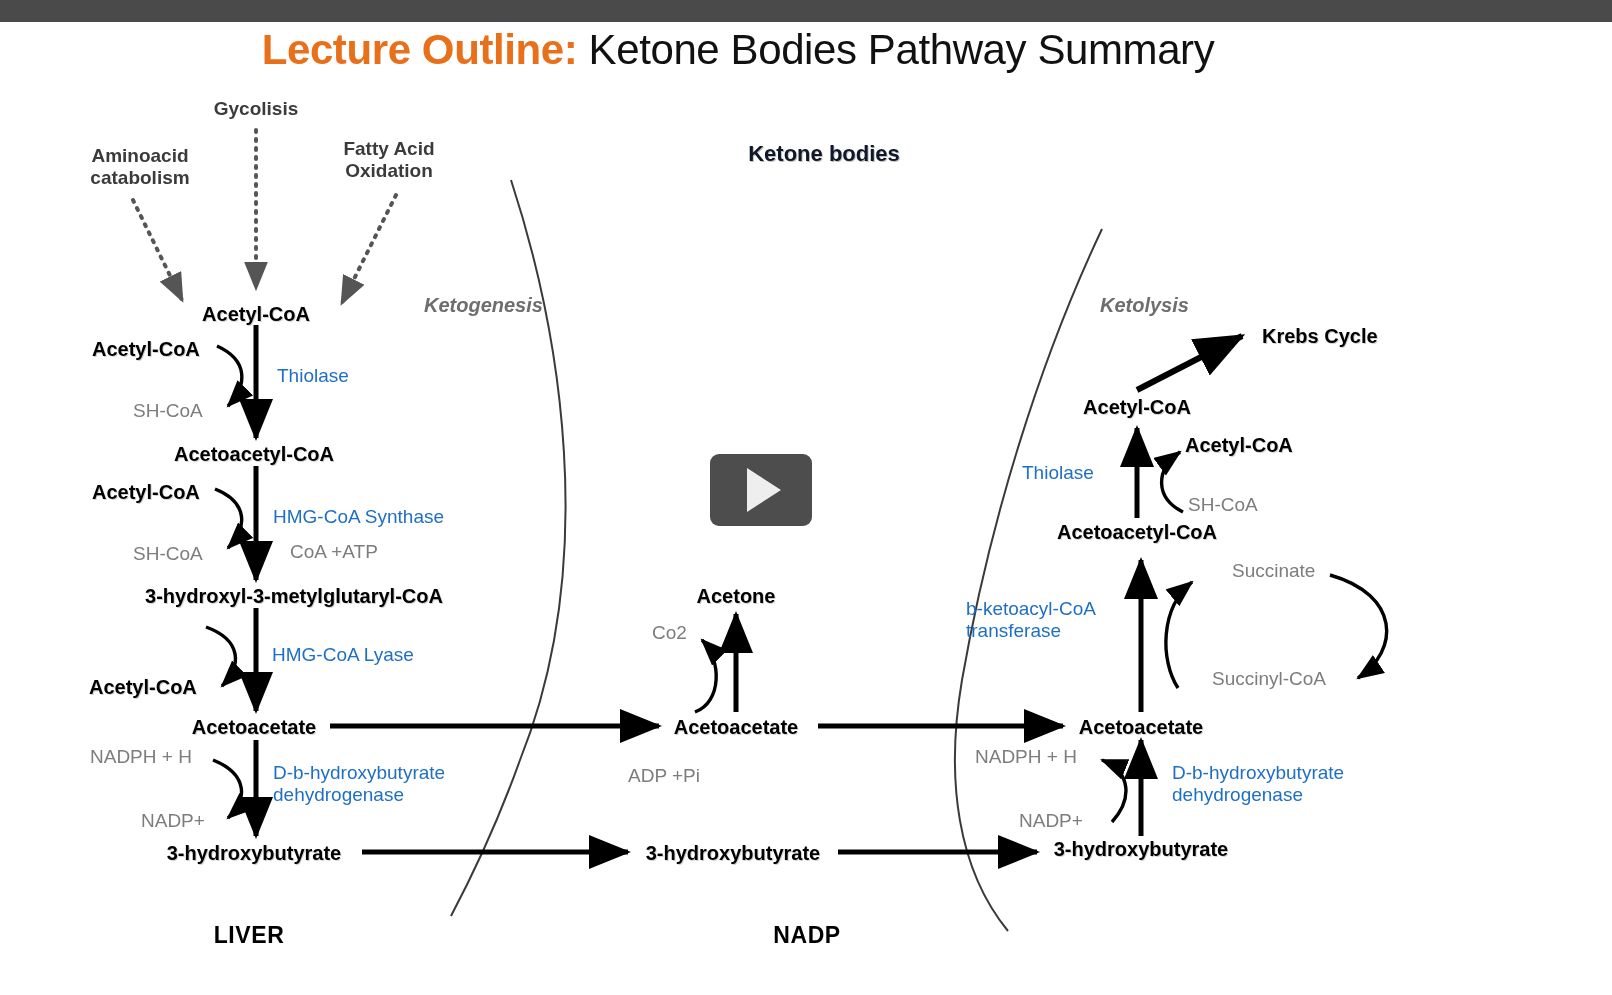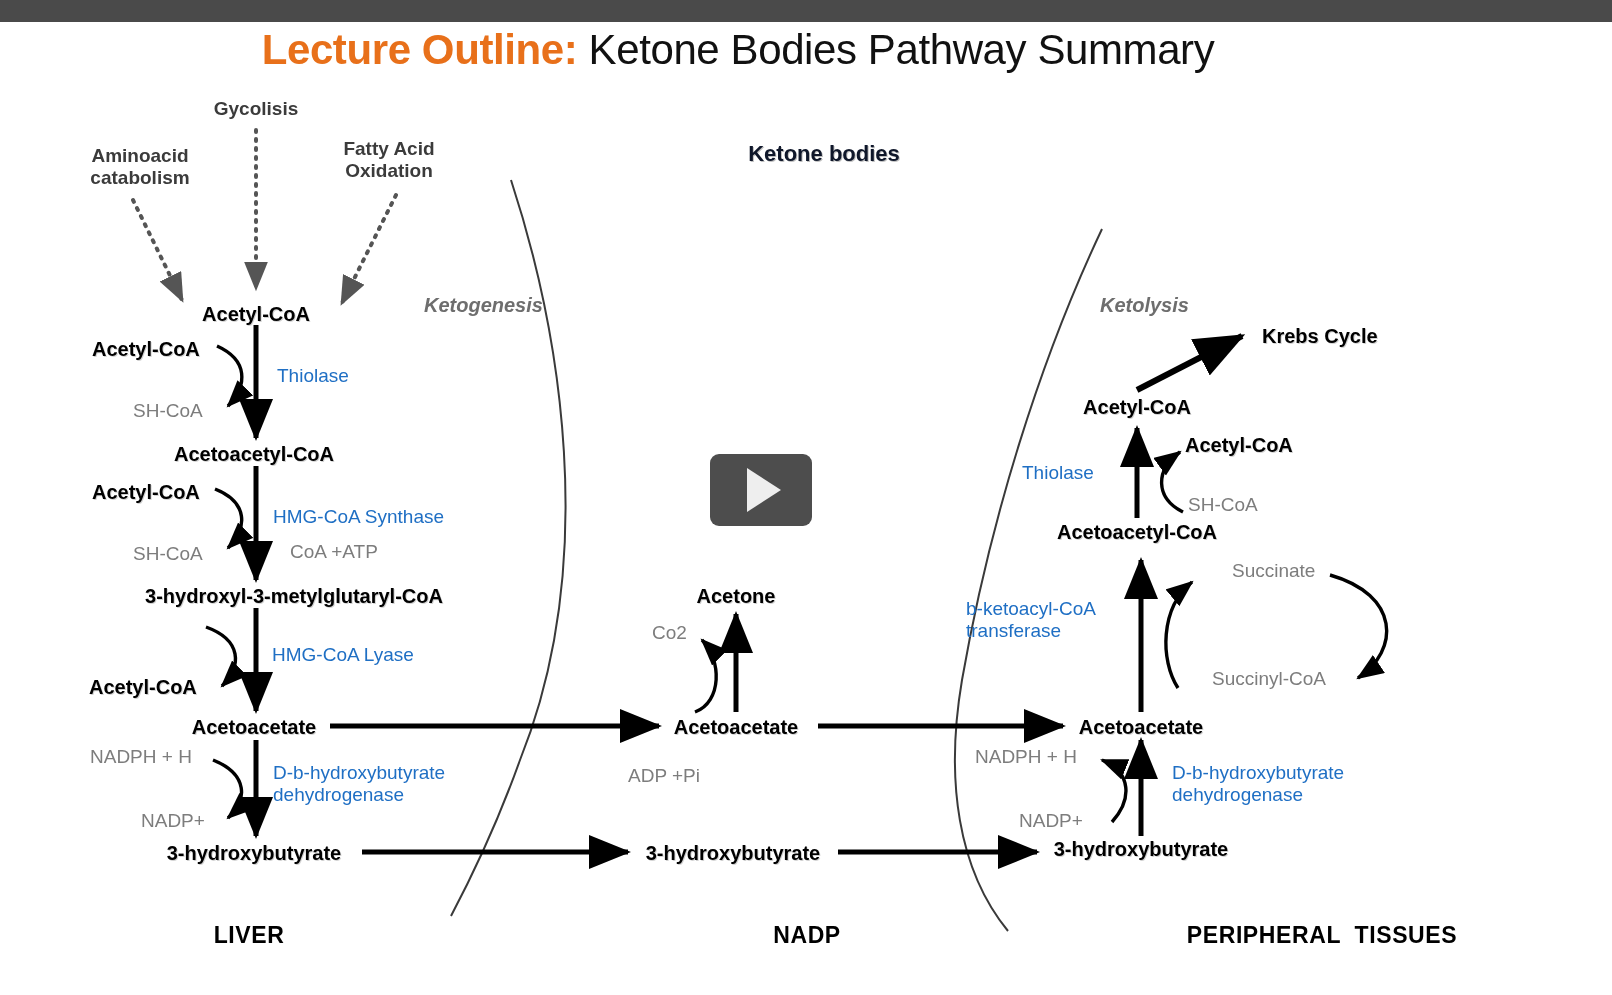--- a/index.html
+++ b/index.html
@@ -279,19 +279,18 @@
 
   <div class="lbl metab ctr" style="left:1141px; top:716px;">Acetoacetate</div>
   <div class="lbl cofactor" style="left:975px; top:746px;">NADPH + H</div>
   <div class="lbl enzyme" style="left:1172px; top:762px;">D-b-hydroxybutyrate
 dehydrogenase</div>
   <div class="lbl cofactor" style="left:1019px; top:810px;">NADP+</div>
   <div class="lbl metab ctr" style="left:1141px; top:838px;">3-hydroxybutyrate</div>
 
   <div class="lbl compartment ctr" style="left:249px; top:922px;">LIVER</div>
   <div class="lbl compartment ctr" style="left:807px; top:922px;">NADP</div>
-  <div class="lbl compartment ctr" style="left:1322px; top:922px;">PERIPHERAL  TISSUES</div>
 
   <div id="playbtn">
     <div class="tri"></div>
   </div>
 
 </div>
 
 </body></html>

